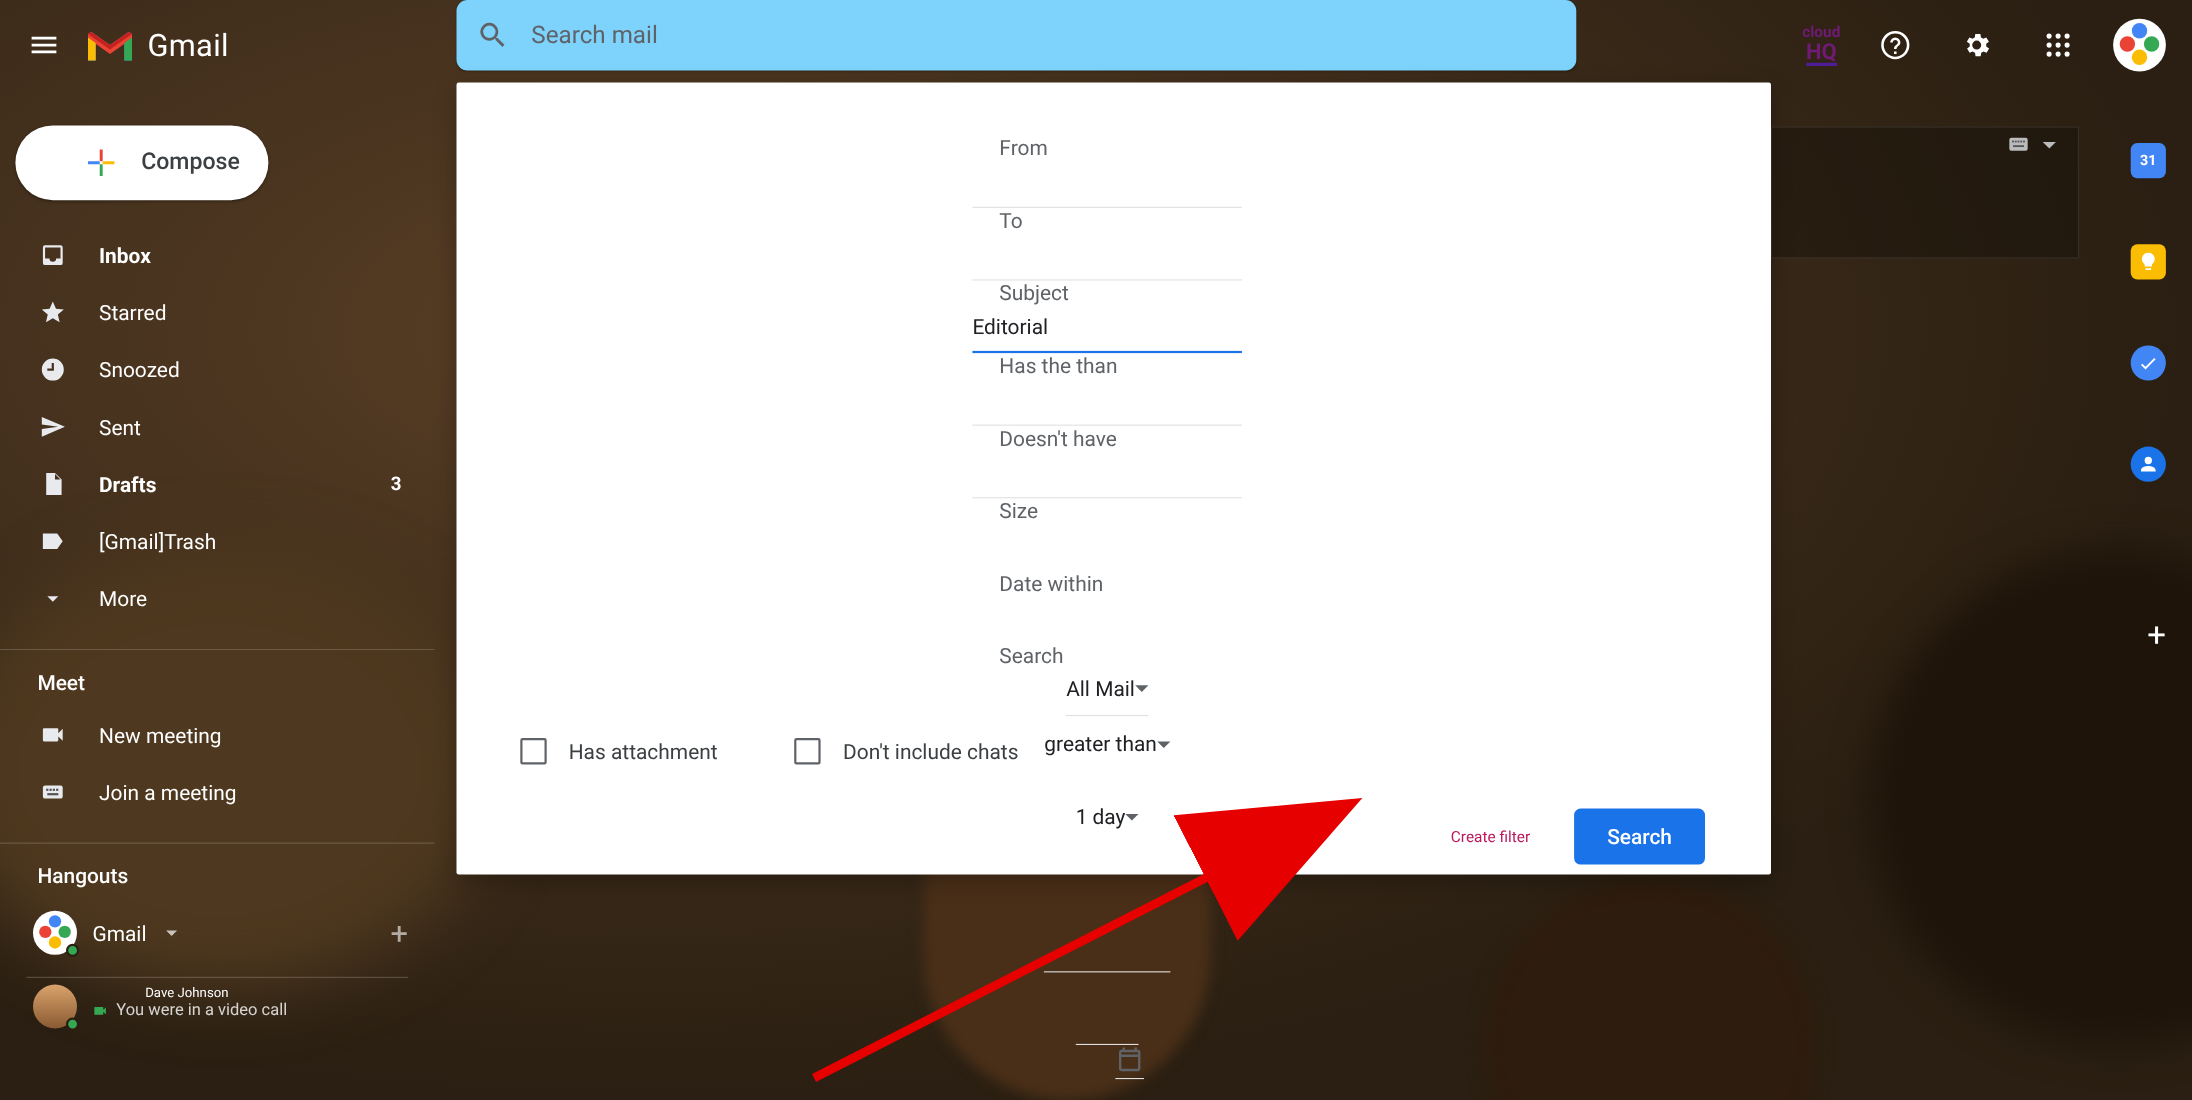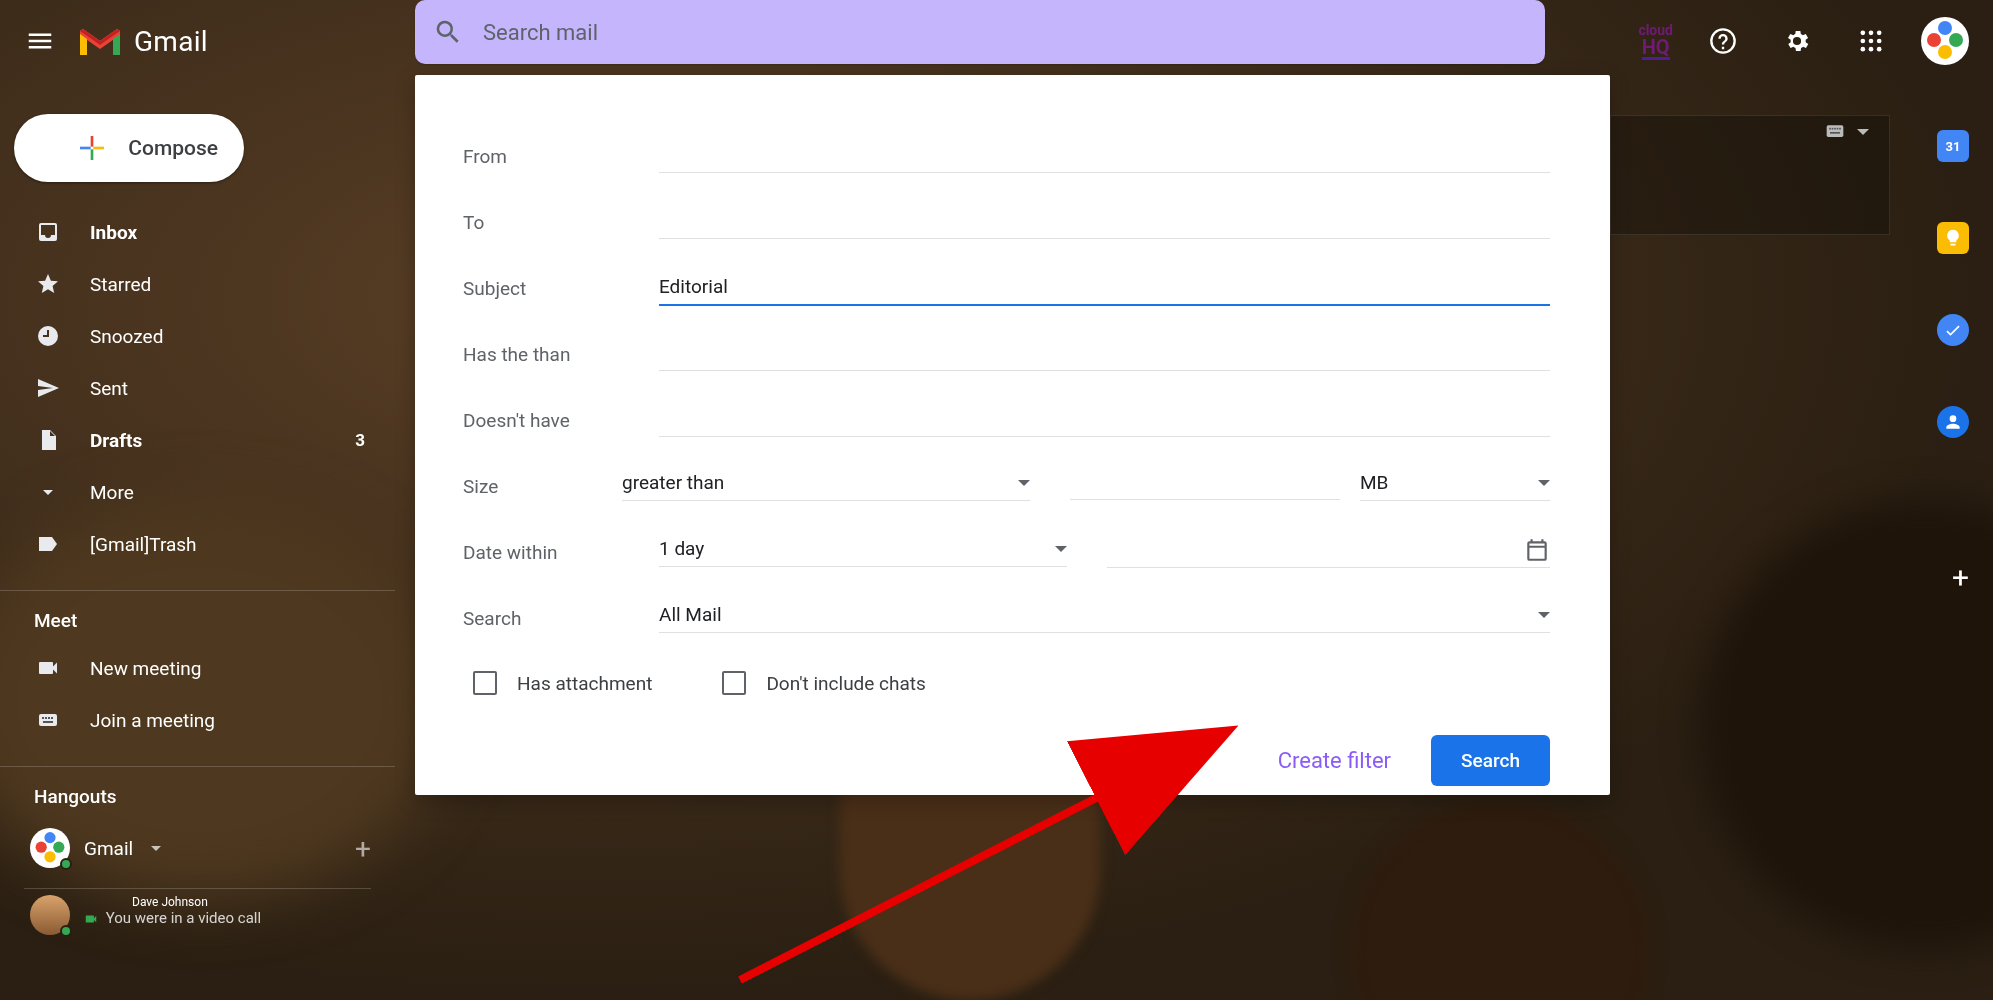--- a/index.html
+++ b/index.html
@@ -24,21 +24,21 @@
   .b1::before{content:"";position:absolute;width:140px;height:140px;background:#63401f;border-radius:70px;left:60px;top:-80px;filter:blur(4px);}
   .b2{width:300px;height:300px;background:#2e1c0e;border-radius:50%;left:1350px;top:800px;filter:blur(8px);}
   .b3{width:450px;height:450px;background:#1f140a;border-radius:50%;left:1700px;top:500px;filter:blur(18px);}
   .b4{width:500px;height:400px;background:#4e381f;border-radius:50%;left:-50px;top:500px;filter:blur(30px);}
 
   
   .topbar{position:absolute;left:0;top:0;width:100%;height:82px;display:flex;align-items:center;padding:0 24px 0 10px;}
   .menu-btn{width:60px;height:60px;border-radius:50%;display:flex;align-items:center;justify-content:center;cursor:pointer;}
   .gmail-logo{display:flex;align-items:center;gap:10px;margin-left:6px;}
   .gmail-logo span.name{font-size:28px;color:#fff;letter-spacing:.3px;}
-  .searchbar{position:absolute;left:415px;top:0;width:1130px;height:64px;background:#c4b5fd;border-radius:10px;display:flex;align-items:center;padding:0 18px;color:#5f6368;box-shadow:0 1px 2px rgba(0,0,0,.2);}
+  .searchbar{position:absolute;left:415px;top:0;width:1018px;height:64px;background:#7dd3fc;border-radius:10px;display:flex;align-items:center;padding:0 18px;color:#5f6368;box-shadow:0 1px 2px rgba(0,0,0,.2);}
   .searchbar input{flex:1;border:none;outline:none;font-size:22px;color:#202124;background:transparent;margin-left:18px;}
   .searchbar input::placeholder{color:#5f6368;}
   .right-icons{margin-left:auto;display:flex;align-items:center;gap:26px;}
   .icon-circle{width:48px;height:48px;border-radius:50%;display:flex;align-items:center;justify-content:center;cursor:pointer;}
   .icon-circle svg{width:28px;height:28px;fill:#fff;}
   .avatar{width:48px;height:48px;border-radius:50%;background:#fff;display:flex;align-items:center;justify-content:center;}
 
   
   .avatar-swirl{position:relative;width:40px;height:40px;}
   .avatar-swirl span{position:absolute;width:14px;height:14px;border-radius:50%;}
@@ -54,36 +54,36 @@
   .meet-item,.hangouts-item{display:flex;align-items:center;gap:30px;height:52px;padding-left:36px;color:#fff;font-size:19px;cursor:pointer;}
   .hangouts-team{display:flex;align-items:center;gap:14px;padding:10px 0 10px 30px;}
   .hangouts-team .add{margin-left:auto;margin-right:24px;color:rgba(255,255,255,.6);font-size:28px;cursor:pointer;}
   .ho-user{display:flex;gap:14px;padding:6px 0 6px 30px;align-items:flex-start;}
   .ho-user .uname{font-size:12px;color:#fff;margin-left:48px;}
   .ho-user .ustatus{font-size:15px;color:rgba(255,255,255,.8);}
   .hangouts-hr{border-top:1px solid rgba(255,255,255,.18);margin:10px 24px 0 24px;}
 
   
   .filter-panel{position:absolute;left:415px;top:75px;width:1195px;height:720px;background:#fff;border-radius:2px;box-shadow:0 6px 20px rgba(0,0,0,.25);padding:48px 60px 30px 48px;color:#5f6368;}
-  .frow{display:flex;align-items:center;height:66px;}
+  .frow{display:flex;align-items:center;height:66px;flex-direction:column;}
   .frow label{width:196px;font-size:19px;color:#5f6368;}
   .ftext{flex:1;border:none;border-bottom:1px solid var(--input-border);font-size:19px;padding:4px 0 6px 0;outline:none;color:#202124;}
   .ftext.active{border-bottom:2px solid var(--input-border-active);}
   .fselect{flex:1;display:flex;align-items:center;justify-content:space-between;border-bottom:1px solid var(--input-border);padding-bottom:6px;font-size:19px;color:#202124;cursor:pointer;}
   .size-row .fselect:first-of-type{flex:0 0 408px;}
   .size-row .mid-input{flex:0 0 270px;margin-left:40px;border-bottom:1px solid var(--input-border);height:28px;}
   .size-row .fselect:last-of-type{flex:0 0 190px;margin-left:20px;}
   .date-row .fselect{flex:0 0 408px;}
   .date-row .date-input{flex:1;margin-left:40px;border-bottom:1px solid var(--input-border);display:flex;align-items:center;justify-content:flex-end;padding-bottom:4px;}
   .chev{width:0;height:0;border-left:6px solid transparent;border-right:6px solid transparent;border-top:6px solid #5f6368;}
   .checkbox-row{display:flex;gap:60px;margin-top:20px;align-items:center;}
   .chk{display:flex;align-items:center;gap:20px;font-size:19px;color:#3c4043;cursor:pointer;margin-left:10px;}
   .chk .box{width:24px;height:24px;border:2.5px solid #5f6368;border-radius:2px;}
   .filter-actions{display:flex;justify-content:flex-end;align-items:center;gap:40px;margin-top:40px;}
-  .create-filter{font-size:22px;color:#8b5cf6;cursor:pointer;}
+  .create-filter{font-size:14px;color:#be185d;cursor:pointer;}
   .search-btn{background:var(--blue);color:#fff;border:none;border-radius:6px;padding:14px 30px;font-size:19px;cursor:pointer;font-weight:500;}
 
   
   .toolbar-box{position:absolute;left:1610px;top:115px;width:280px;height:120px;background:rgba(0,0,0,.25);border:1px solid rgba(255,255,255,.1);}
   .input-selector{position:absolute;right:20px;top:6px;display:flex;align-items:center;gap:8px;cursor:pointer;}
   .right-rail{position:absolute;right:0;top:100px;width:80px;display:flex;flex-direction:column;align-items:center;gap:60px;padding-top:30px;}
   .rail-icon{width:32px;height:32px;display:flex;align-items:center;justify-content:center;cursor:pointer;border-radius:6px;}
   .rail-plus{position:absolute;right:24px;top:560px;color:#fff;font-size:30px;cursor:pointer;}
 
   
@@ -201,29 +201,29 @@
   </div>
   <div class="nav-item bold">
     <svg viewBox="0 0 24 24">
         <path d="M6 2h8l6 6v14H6zM14 3v5h5"></path>
       </svg>
     <span>Drafts</span>
     <span class="count">3</span>
   </div>
   <div class="nav-item">
     <svg viewBox="0 0 24 24">
+        <path d="M3 5h13l5 7-5 7H3z"></path>
+      </svg>
+    <span>[Gmail]Trash</span>
+  </div>
+  <div class="nav-item">
+    <svg viewBox="0 0 24 24">
         <path d="M7 10l5 5 5-5z"></path>
       </svg>
     <span>More</span>
-  </div>
-  <div class="nav-item">
-    <svg viewBox="0 0 24 24">
-        <path d="M3 5h13l5 7-5 7H3z"></path>
-      </svg>
-    <span>[Gmail]Trash</span>
   </div>
 
   <div class="section-label">Meet</div>
   <div class="meet-item">
     <svg viewBox="0 0 24 24" width="24" height="24">
         <path fill="#e8eaed" d="M17 10.5V7a1 1 0 00-1-1H4a1 1 0 00-1 1v10a1 1 0 001 1h12a1 1 0 001-1v-3.5l4 4v-11z"></path>
       </svg>
     <span>New meeting</span>
   </div>
   <div class="meet-item">

